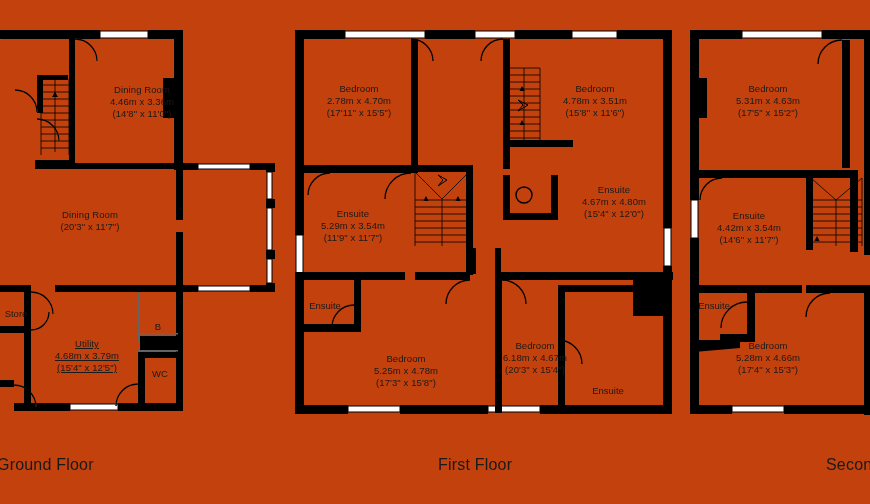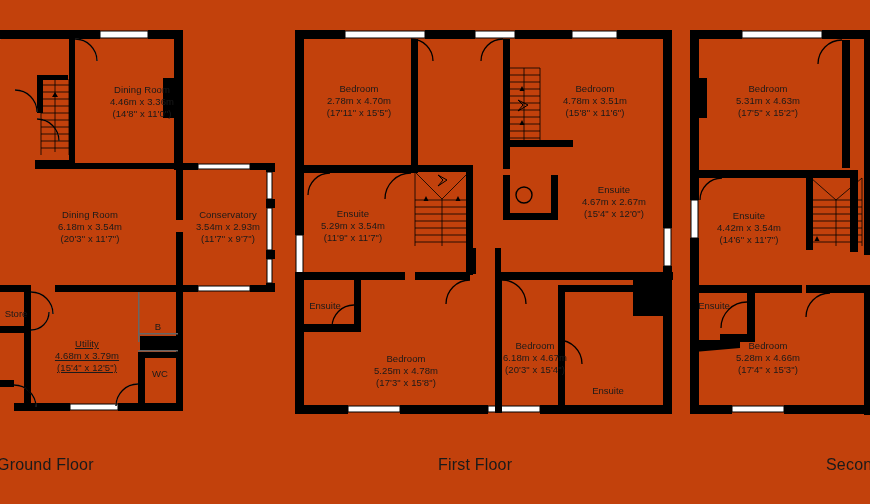--- a/index.html
+++ b/index.html
@@ -166,29 +166,23 @@
     </svg>
 
     <div class="roomlabel" style="left:72px; top:84px; width:140px;">
       <span class="ln">Dining Room</span>
       <span class="ln">4.46m x 3.36m</span>
       <span class="ln">(14'8" x 11'0")</span>
     </div>
 
     <div class="roomlabel" style="left:10px; top:209px; width:160px;">
       <span class="ln">Dining Room</span>
-      <span class="ln">6.18m x 3.54m</span>
       <span class="ln">(20'3" x 11'7")</span>
     </div>
 
-    <div class="roomlabel" style="left:180px; top:209px; width:96px;">
-      <span class="ln">Conservatory</span>
-      <span class="ln">3.54m x 2.93m</span>
-      <span class="ln">(11'7" x 9'7")</span>
-    </div>
 
     <div class="roomlabel" style="left:32px; top:338px; width:110px;text-decoration:underline;">
       <span class="ln">Utility</span>
       <span class="ln">4.68m x 3.79m</span>
       <span class="ln">(15'4" x 12'5")</span>
     </div>
 
     <div class="tinylabel" style="left:-4px; top:308px; width:40px;">Store</div>
     <div class="tinylabel" style="left:146px; top:321px; width:24px;">B</div>
     <div class="tinylabel" style="left:146px; top:368px; width:28px;">WC</div>
@@ -320,21 +314,21 @@
     </div>
 
     <div class="roomlabel" style="left:8px; top:208px; width:110px;">
       <span class="ln">Ensuite</span>
       <span class="ln">5.29m x 3.54m</span>
       <span class="ln">(11'9" x 11'7")</span>
     </div>
 
     <div class="roomlabel" style="left:268px; top:184px; width:112px;">
       <span class="ln">Ensuite</span>
-      <span class="ln">4.67m x 2.67m</span>
+      <span class="ln">4.67m x 4.80m</span>
       <span class="ln">(15'4" x 12'0")</span>
     </div>
 
     <div class="roomlabel" style="left:56px; top:353px; width:120px;">
       <span class="ln">Bedroom</span>
       <span class="ln">5.25m x 4.78m</span>
       <span class="ln">(17'3" x 15'8")</span>
     </div>
 
     <div class="roomlabel" style="left:185px; top:340px; width:120px;">

